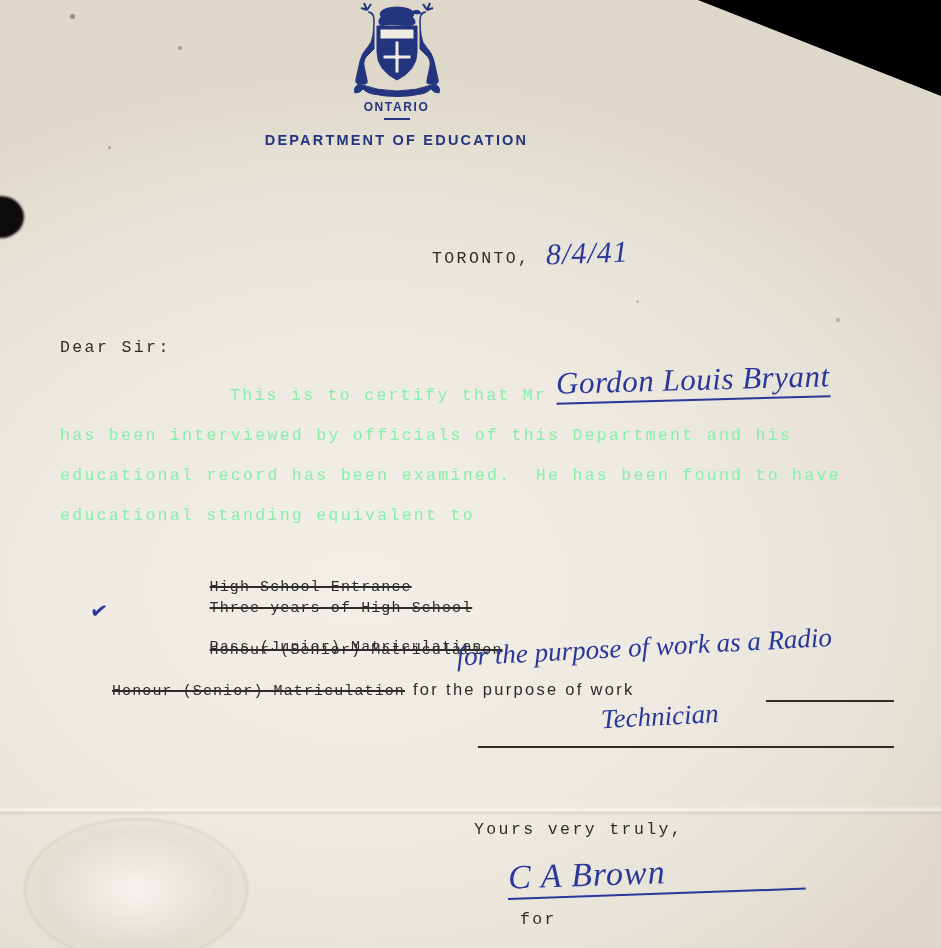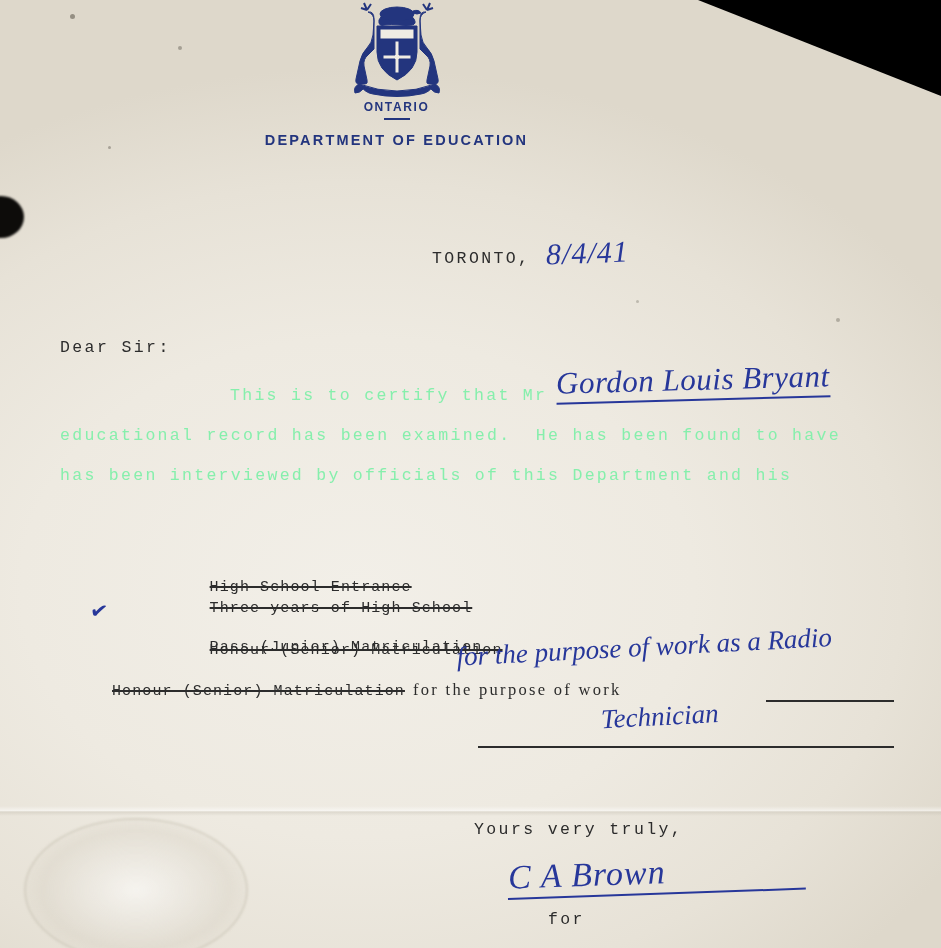--- a/index.html
+++ b/index.html
@@ -239,21 +239,21 @@
   }
   #purpose-struck {
     font-family: "Liberation Mono", monospace;
     font-size: 15px;
     letter-spacing: 1.1px;
     color: #2c2c2c;
     text-decoration: line-through;
     text-decoration-thickness: 1.5px;
   }
   #purpose-rest {
-    font-family: Liberation Serif, serif;
+    font-family: Liberation Sans, sans-serif;
     font-size: 16.5px;
     letter-spacing: 2.3px;
     color: #2c2c2c;
     margin-left: 8px;
   }
   #rule-short {
     position: absolute;
     left: 766px;
     top: 700px;
     width: 128px;
@@ -294,21 +294,20 @@
     width: 298px;
     height: 2px;
     background: #27379a;
     transform: rotate(-2deg);
     transform-origin: left center;
   }
   #for-label {
     position: absolute;
     left: 520px;
     top: 910px;
-    margin-left: 28px;
   }
   #registrar-label {
     position: absolute;
     left: 520px;
     top: 968px;
   }
 </style>
 </head>
 <body>
 
@@ -357,22 +356,23 @@
 
   <div id="dateline">
     <span class="typed" id="city-label">TORONTO,</span>
     <span id="date-value">8/4/41</span>
   </div>
 
   <div class="typed" id="salutation">Dear Sir:</div>
 
   <div id="body-block">
     <div class="body-line" id="line-1">This is to certify that Mr</div>
+    <div class="body-line" id="line-2">has been interviewed by officials of this Department and his</div>
     <div class="body-line" id="line-3">educational record has been examined.  He has been found to have</div>
-    <div class="body-line" id="line-2">has been interviewed by officials of this Department and his</div>
+    <div class="body-line" id="line-4">educational standing equivalent to</div>
   </div>
 
   <div id="name-handwritten">Gordon Louis Bryant</div>
 
   <div id="options">
 
     <div class="option-row struck">
       <span class="option-text">High School Entrance</span>
     </div>
 

